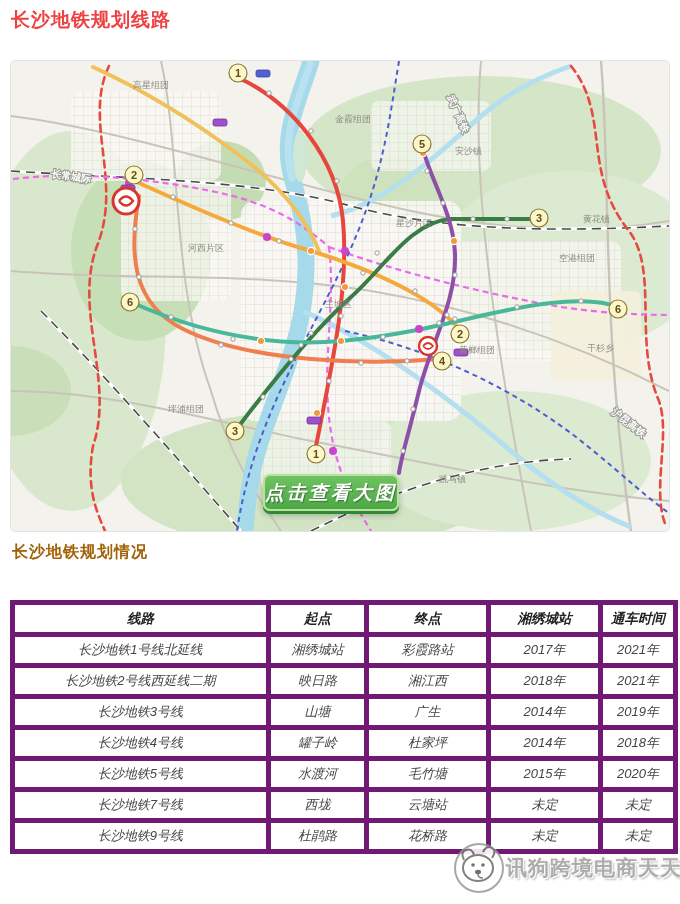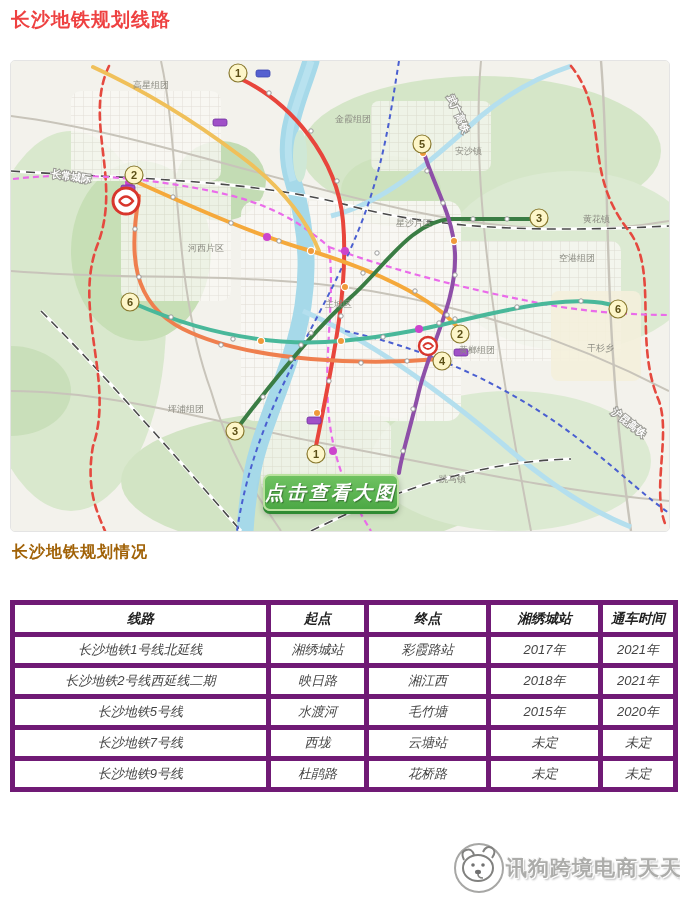--- a/index.html
+++ b/index.html
@@ -327,20 +327,34 @@
         <td>2021年</td>
     </tr>
     <tr>
       <td>长沙地铁2号线西延线二期</td>
         <td>映日路</td>
         <td>湘江西</td>
         <td>2018年</td>
         <td>2021年</td>
     </tr>
     <tr>
+      <td>长沙地铁3号线</td>
+        <td>山塘</td>
+        <td>广生</td>
+        <td>2014年</td>
+        <td>2019年</td>
+    </tr>
+    <tr>
+      <td>长沙地铁4号线</td>
+        <td>罐子岭</td>
+        <td>杜家坪</td>
+        <td>2014年</td>
+        <td>2018年</td>
+    </tr>
+    <tr>
       <td>长沙地铁5号线</td>
         <td>水渡河</td>
         <td>毛竹塘</td>
         <td>2015年</td>
         <td>2020年</td>
     </tr>
     <tr>
       <td>长沙地铁7号线</td>
         <td>西垅</td>
         <td>云塘站</td>

